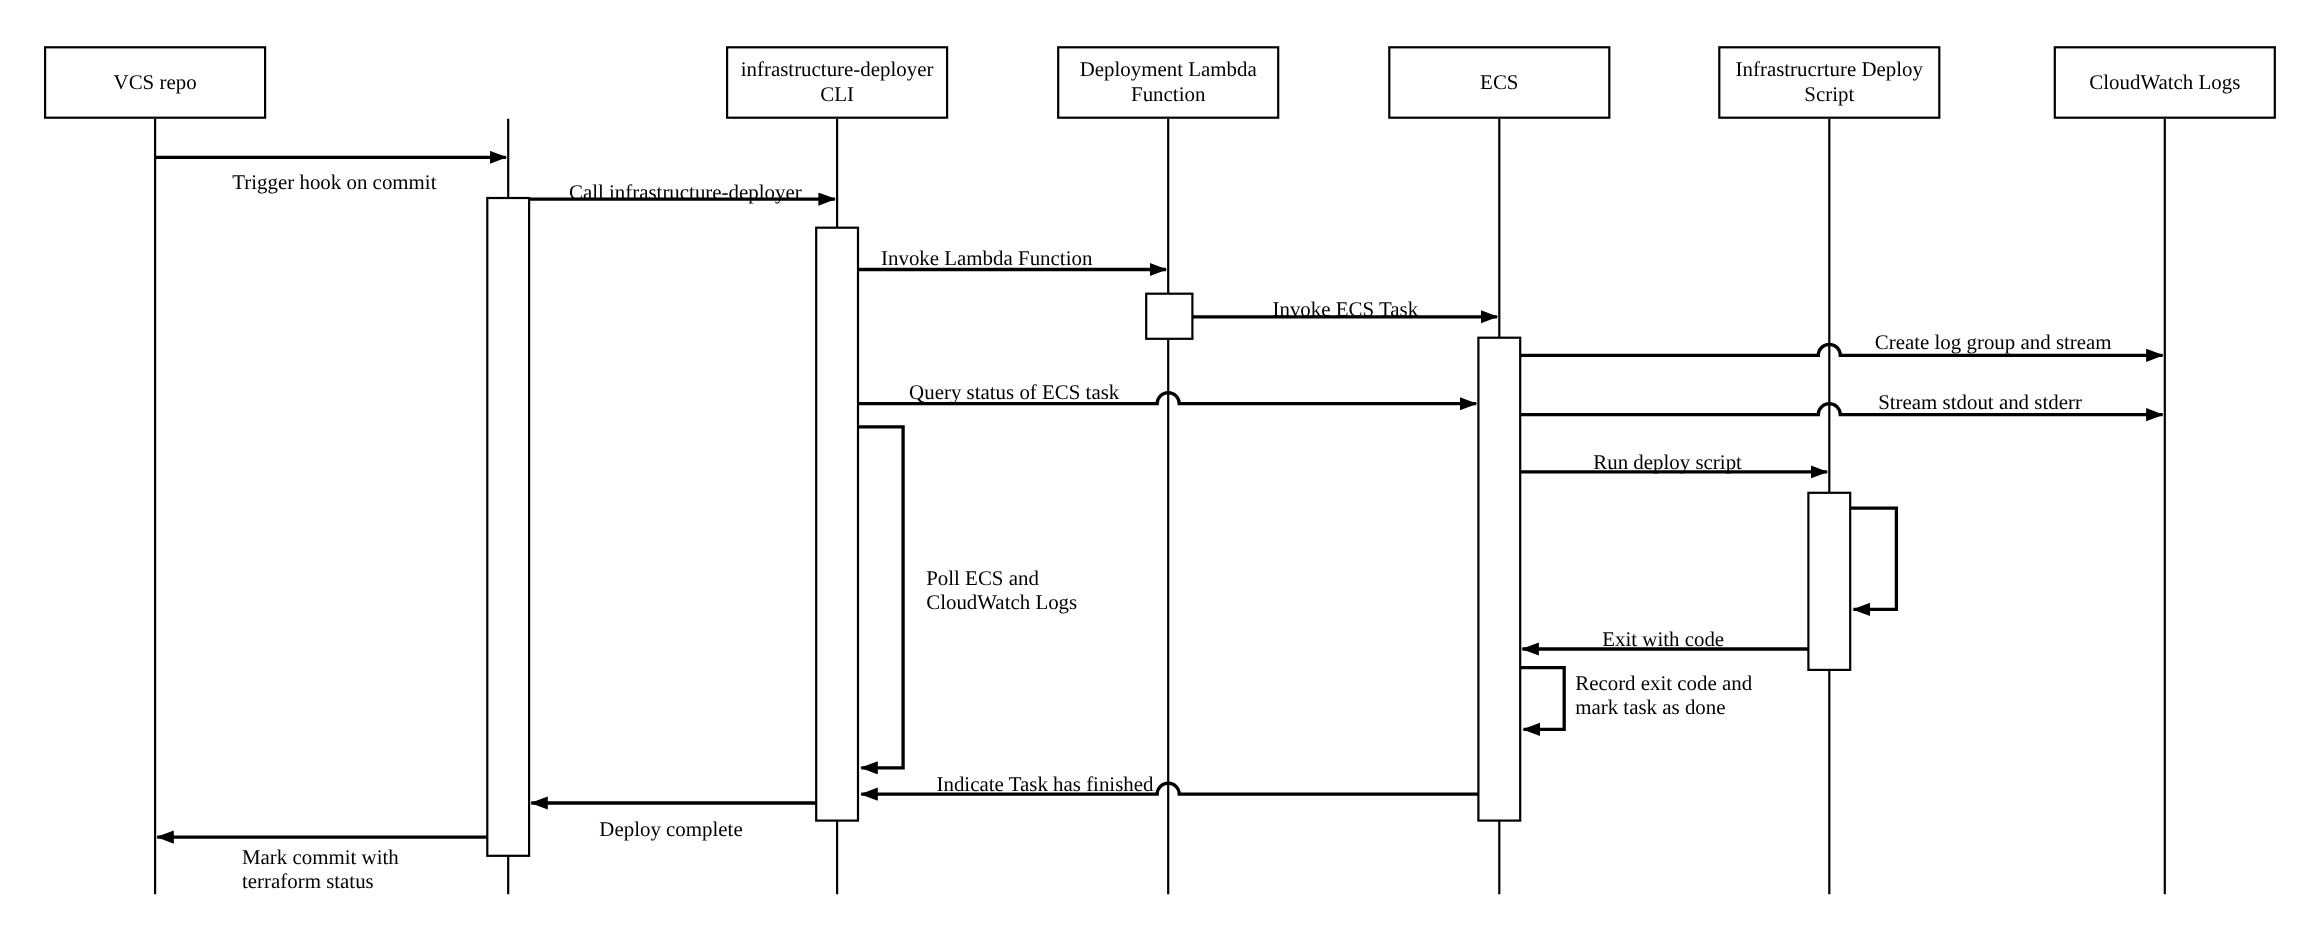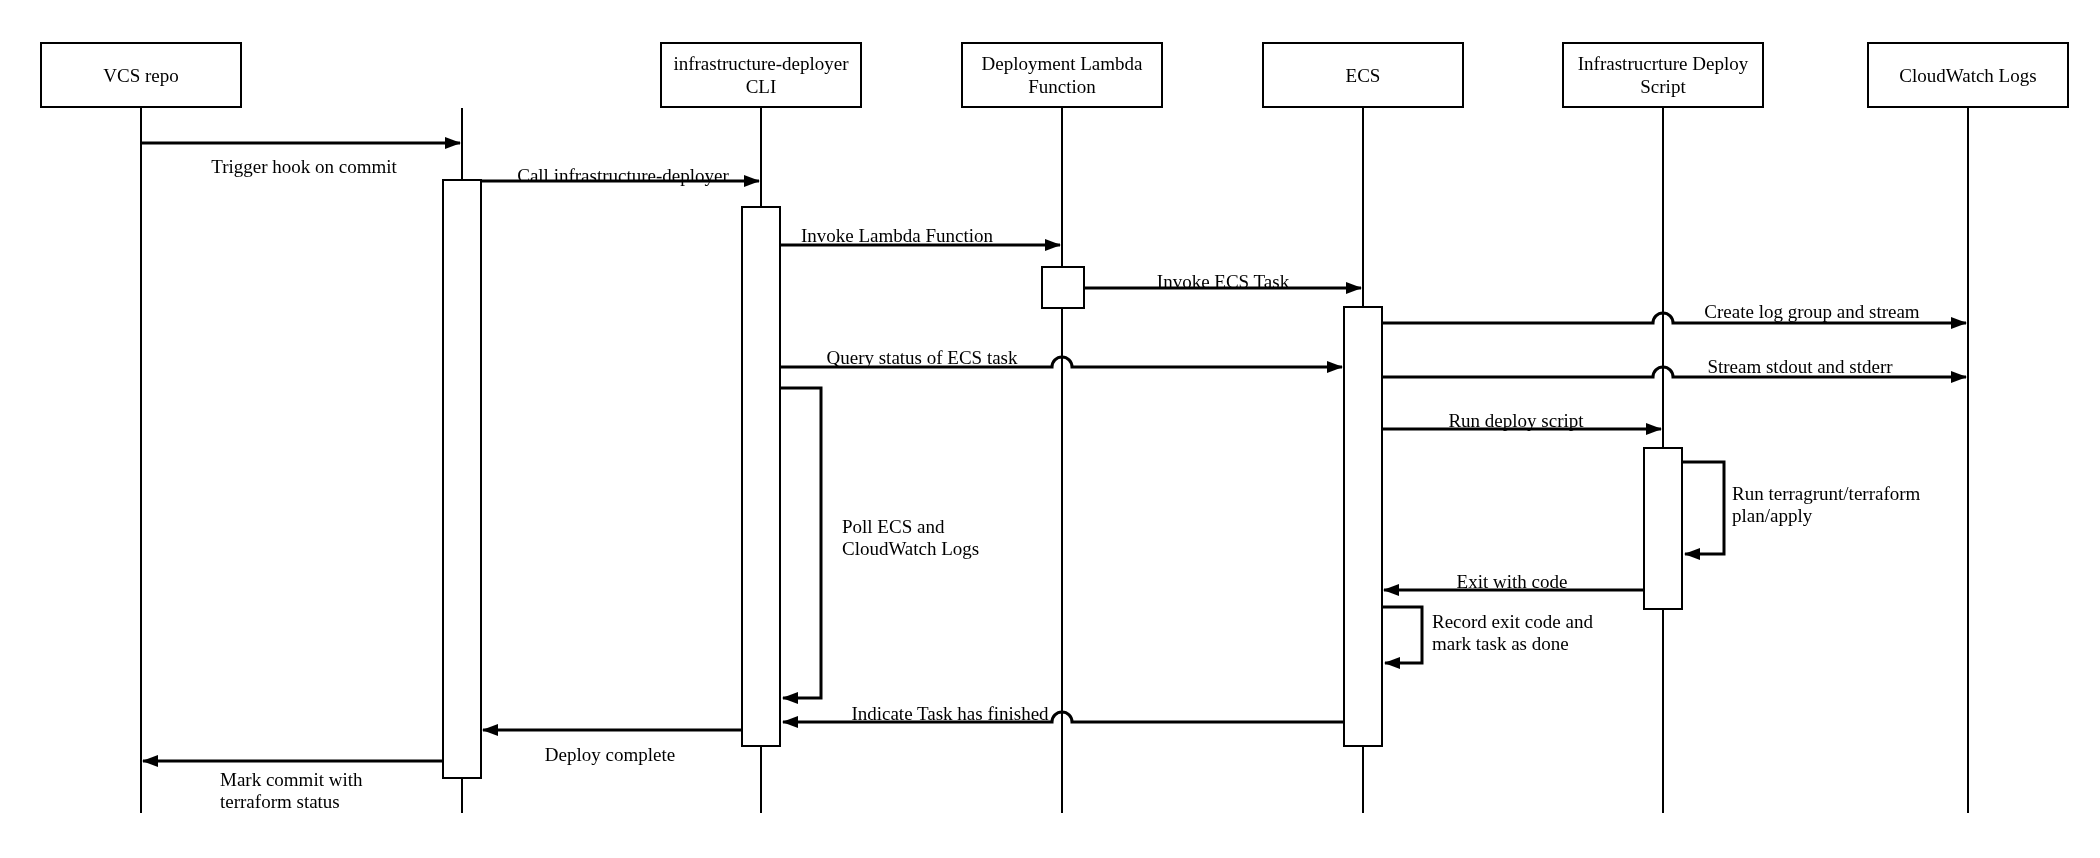--- a/index.html
+++ b/index.html
@@ -139,24 +139,20 @@
     </div>
   <div class="msg-label centered" style="left:922px;  top:337px">
       <span>Query status of ECS task</span>
     </div>
   <div class="msg-label centered" style="left:1800px; top:346px">
       <span>Stream stdout and stderr</span>
     </div>
   <div class="msg-label centered" style="left:1516px; top:400px">
       <span>Run deploy script</span>
     </div>
-  <div class="msg-label" style="left:1732px; top:483px">
-      <span>Run terragrunt/terraform</span>
-      <span>plan/apply</span>
-    </div>
   <div class="msg-label centered" style="left:1512px; top:561px">
       <span>Exit with code</span>
     </div>
   <div class="msg-label" style="left:1432px; top:611px">
       <span>Record exit code and</span>
       <span>mark task as done</span>
     </div>
   <div class="msg-label" style="left:842px;  top:516px">
       <span>Poll ECS and</span>
       <span>CloudWatch Logs</span>

